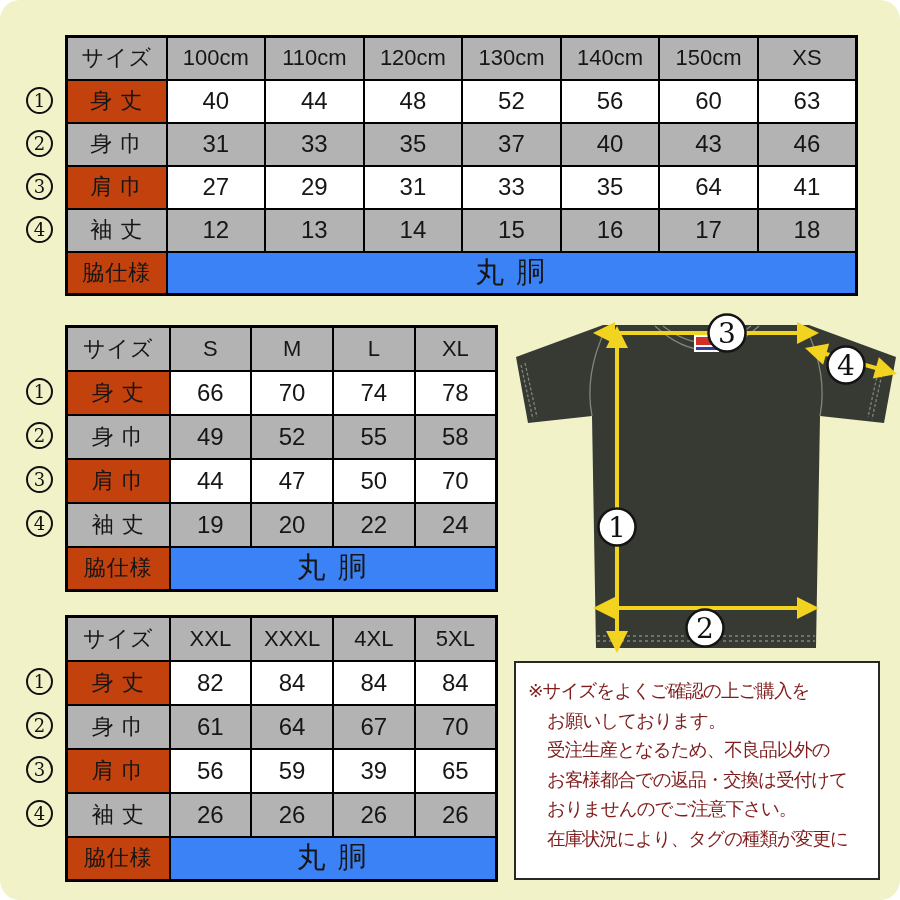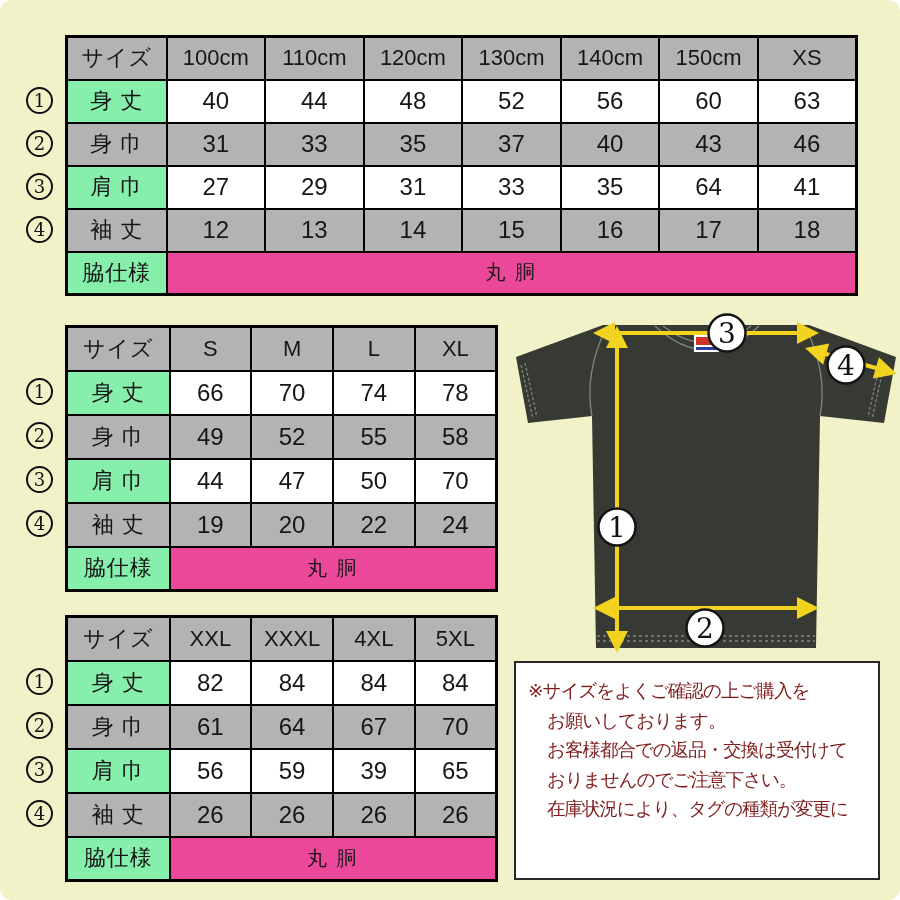--- a/index.html
+++ b/index.html
@@ -1,38 +1,38 @@
 <!DOCTYPE html>
 <html><head>
 <meta charset="utf-8">
 <style>
   * { box-sizing: border-box; margin: 0; padding: 0; }
   html,body { width: 900px; height: 900px; background: #ffffff;
     font-family: "Liberation Sans", "DejaVu Sans", sans-serif; }
   .canvas { position: absolute; left: 0; top: 0; width: 900px; height: 900px;
-    background: #f1f2c8; border-radius: 12px; overflow: hidden; }
+    background: #f1f2c8; border-radius: 20px; overflow: hidden; }
 
   
   .tbl-wrap { position: absolute; }
   table { border-collapse: collapse; table-layout: fixed; background: #ffffff;
     border: 3px solid #000; }
   th, td { border: 2px solid #000; text-align: center; vertical-align: middle;
     font-weight: normal; color: #161616; padding: 0; overflow: hidden; }
   tr.shaded th, tr.shaded td, tr.hdr th { background: #b3b3b3; }
   .t-kids tr { height: 43px; }
   .t-adult tr, .t-big tr { height: 44px; }
   .t-kids  { width: 793px; }
   .t-adult, .t-big { width: 433px; }
   .t-kids  th.lbl { width: 100px; }
   .t-adult th.lbl, .t-big th.lbl { width: 103px; }
-  th.lbl { font-size: 22px; letter-spacing: 1px; background: #86efac; }
+  th.lbl { font-size: 22px; letter-spacing: 1px; background: #c2410c; }
   tr.hdr th.lbl { background: #b3b3b3; }
   td.val { font-size: 24px; }
   th.colh { font-size: 22px; margin-left: 40px; }
-  td.span-val { font-size: 20px; letter-spacing: 2px; background: #ec4899; }
+  td.span-val { font-size: 29px; letter-spacing: 2px; background: #3b82f6; }
 
   
   .cnum { position: absolute; width: 27px; height: 27px; border: 2px solid #111;
     border-radius: 50%; text-align: center; line-height: 23px;
     font-family: "DejaVu Serif", serif; font-size: 18px; color: #111;
     background: transparent; }
 
   
   .notice { position: absolute; left: 514px; top: 661px; width: 366px; height: 219px;
     background: #ffffff; border: 2px solid #282828; padding: 13px 8px 0 12px;
@@ -279,18 +279,19 @@
       <g>
         <circle cx="200" cy="316" r="18.5" fill="#fff" stroke="#141414" stroke-width="2.5"></circle>
         <text class="badge-num" x="200" y="326" text-anchor="middle">2</text>
       </g>
     </g>
   </svg>
 
   <div class="notice" id="notice">
       <p>※サイズをよくご確認の上ご購入を</p>
       <p class="ind">お願いしております。</p>
+      <p class="ind">受注生産となるため、不良品以外の</p>
       <p class="ind">お客様都合での返品・交換は受付けて</p>
       <p class="ind">おりませんのでご注意下さい。</p>
       <p class="ind">在庫状況により、タグの種類が変更に</p>
     </div>
 
 </div>
 
 </body></html>

